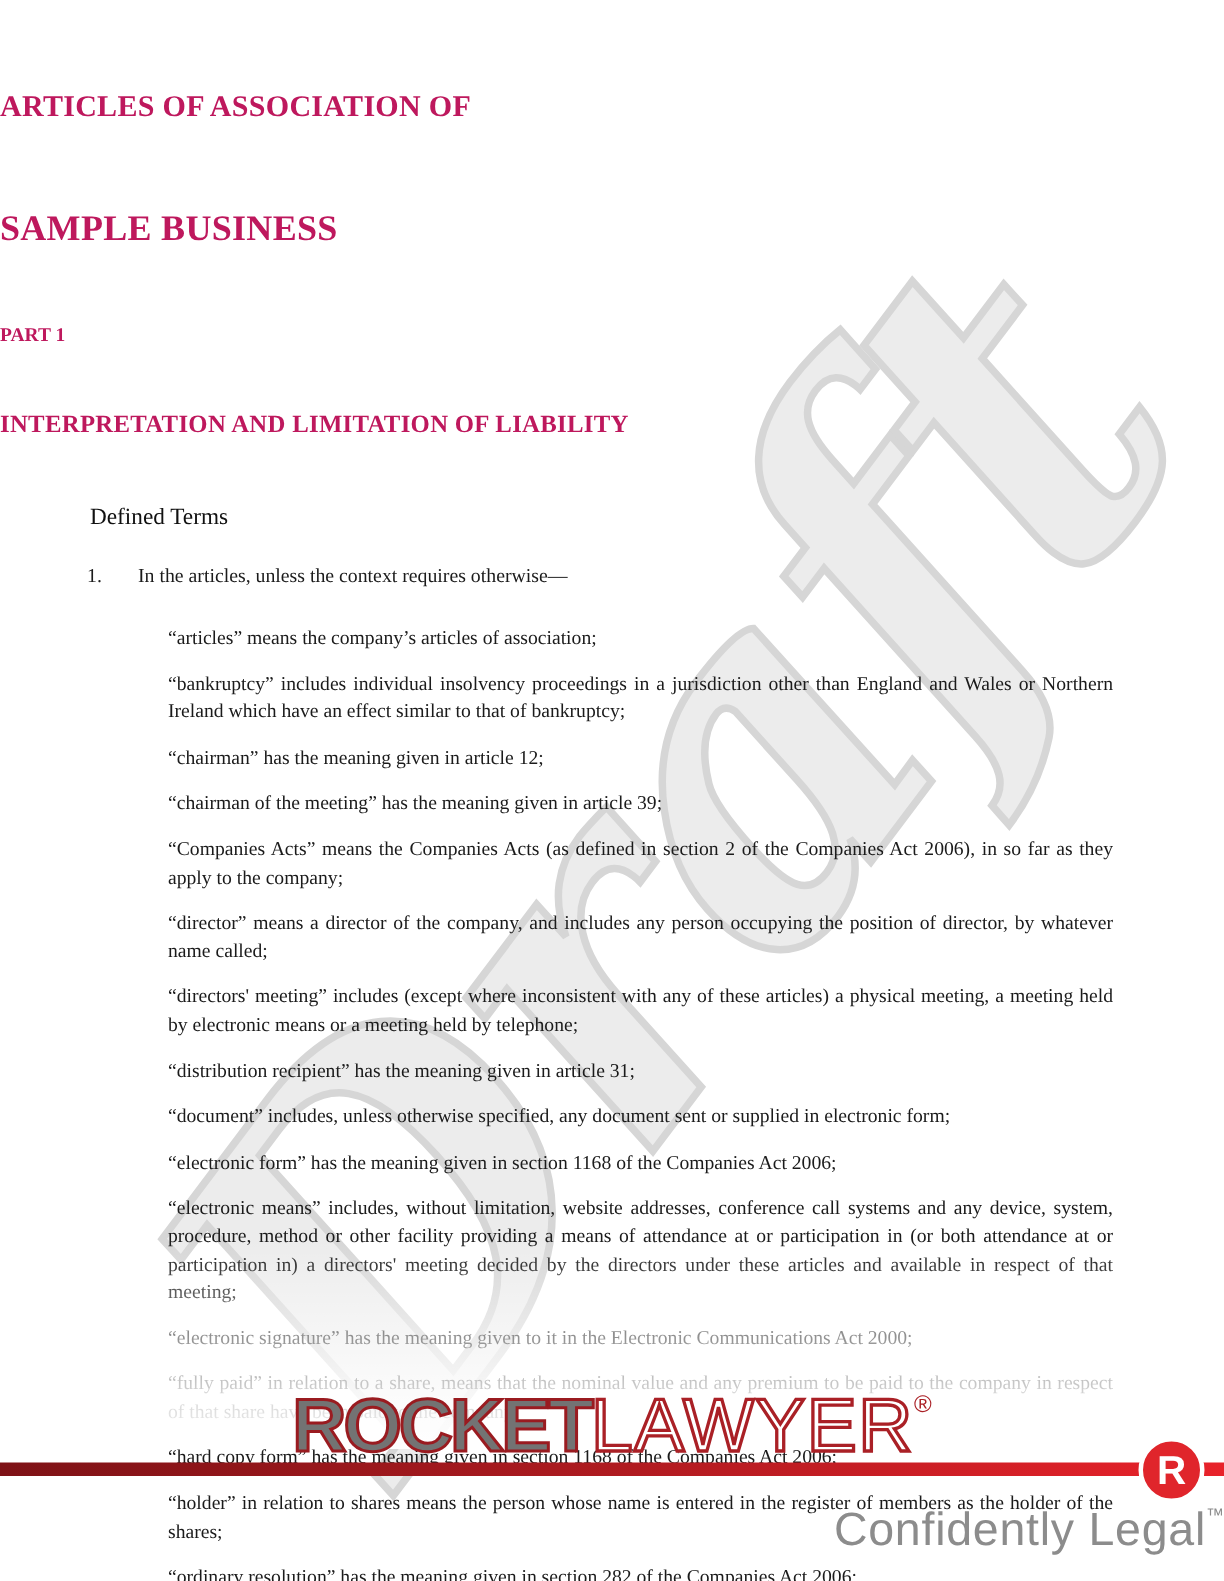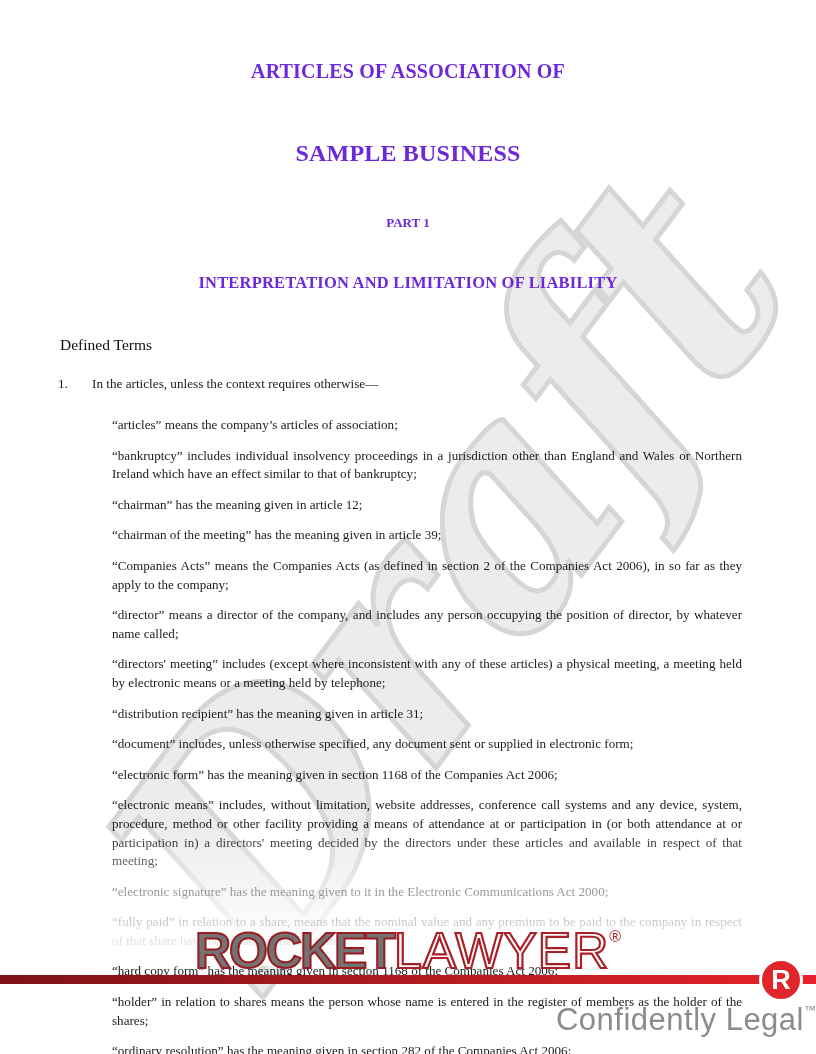--- a/index.html
+++ b/index.html
@@ -35,23 +35,22 @@
     white-space: nowrap;
   }
 
   
   .doc-layer { position: absolute; inset: 0; z-index: 1; }
 
   .h-center {
     position: absolute;
     left: 0;
     width: 100%;
-    text-align: center;
-    font-weight: bold;
-    color: #6d28d9;
+    font-weight: bold;
+    color: #be185d;
   }
   .title-main   { top: 60px;  font-size: 20px; letter-spacing: 0.2px; }
   .title-name   { top: 140px; font-size: 24px; letter-spacing: 0.2px; }
   .part-heading { top: 215px; font-size: 13px; }
   .section-heading { top: 273px; font-size: 16.5px; letter-spacing: 0.2px; }
 
   .defined-terms {
     position: absolute;
     left: 60px;
     top: 336px;

